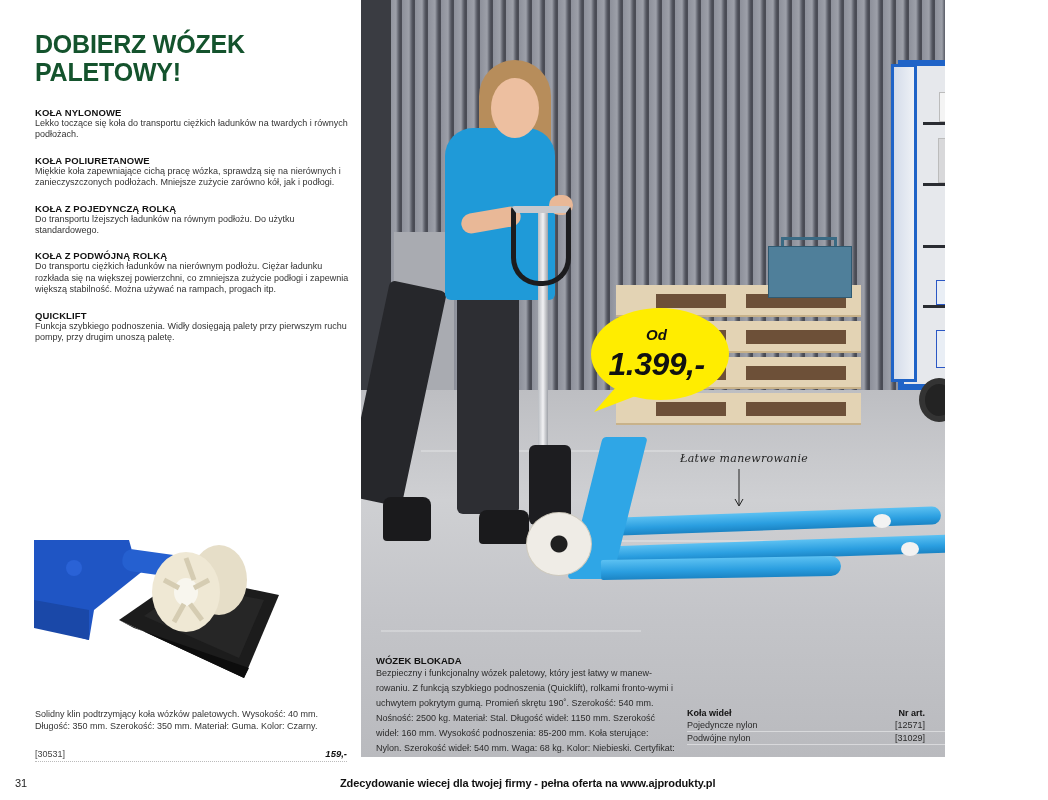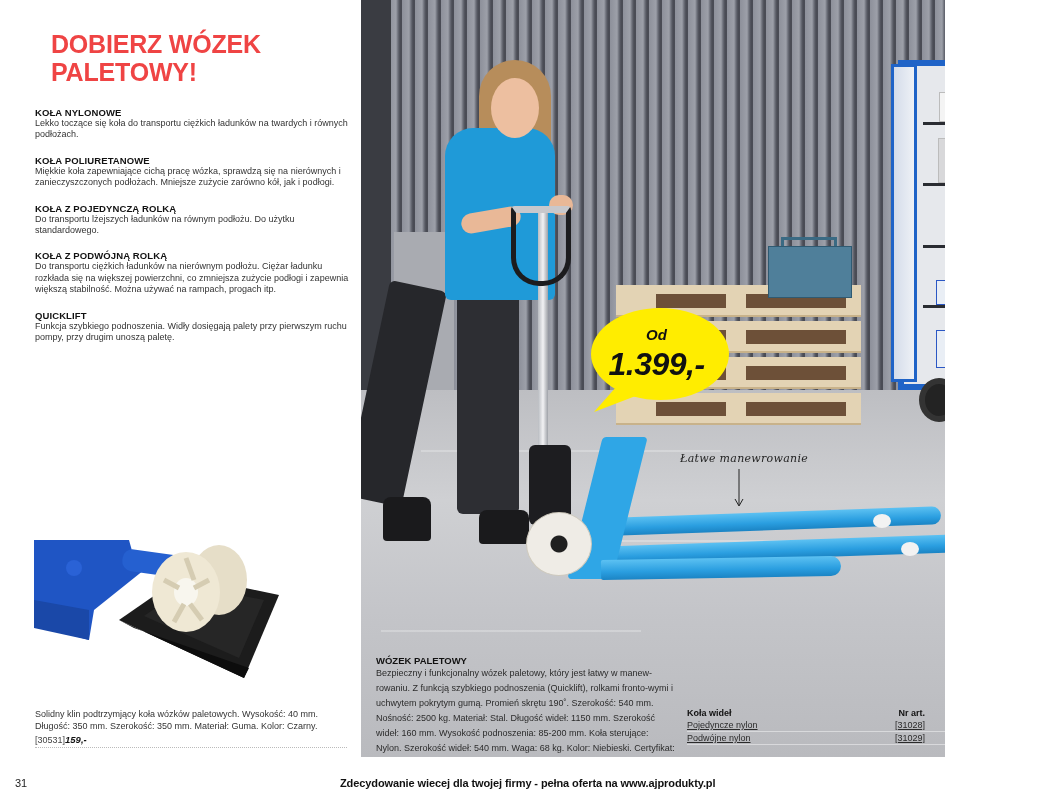--- a/index.html
+++ b/index.html
@@ -1,33 +1,33 @@
 <!DOCTYPE html>
 <html><head>
 <meta charset="utf-8">
 <style>
   * { box-sizing: border-box; margin: 0; padding: 0; }
   html, body { width: 1048px; height: 800px; background: #ffffff; overflow: hidden; }
   body { position: relative; font-family: "Liberation Sans", sans-serif; color: #1a1a1a; }
   .page-title {
-    position: absolute; left: 51px; top: 30px; width: 310px;
+    position: absolute; left: 35px; top: 30px; width: 310px;
     font-family: "Liberation Sans", sans-serif; font-weight: 700;
-    font-size: 25px; line-height: 28px; color: #ef4444; letter-spacing: -0.2px;
+    font-size: 25px; line-height: 28px; color: #14532d; letter-spacing: -0.2px;
   }
   .features { position: absolute; left: 35px; top: 107px; width: 315px; }
   .feature { margin-bottom: 14px; }
   .feature-title { font-weight: 700; font-size: 9.5px; line-height: 11px; color: #111; letter-spacing: 0.1px; }
   .feature-text { font-size: 9px; line-height: 11.4px; color: #333; }
 
   .wedge-photo { position: absolute; left: 34px; top: 540px; width: 250px; height: 140px; }
 
   .accessory { position: absolute; left: 35px; top: 709px; width: 312px; }
   .accessory-title { font-weight: 700; font-size: 9.5px; line-height: 11px; color: #111; }
   .accessory-text { font-size: 9px; line-height: 11.6px; color: #333; }
-  .accessory-row { display: flex; font-size: 9px; margin-top: 2px; line-height: 12px; border-bottom: 1px dotted #bbb; padding-bottom: 1px; }
+  .accessory-row { display: flex; justify-content: space-between; font-size: 9px; margin-top: 16px; line-height: 12px; border-bottom: 1px dotted #bbb; padding-bottom: 1px; }
   .accessory-art { color: #444; }
   .accessory-price { font-weight: 700; font-style: italic; color: #111; font-size: 9.5px; }
 
   
   .page-number { position: absolute; left: 15px; top: 777px; font-size: 11px; color: #222; }
   .footer-text { position: absolute; left: 340px; top: 777px; font-size: 11px; font-weight: 700; color: #111; letter-spacing: -0.1px; }
 
   
   .photo { position: absolute; left: 361px; top: 0; width: 584px; height: 757px; overflow: hidden;
     background: linear-gradient(#8f929a, #9a9da5); }
@@ -90,21 +90,21 @@
   .product-block { position: absolute; left: 15px; top: 655px; width: 300px; }
   .product-title { font-weight: 700; font-size: 9.5px; line-height: 11px; color: #111; }
   .product-text { font-size: 9px; line-height: 15px; color: #2b2b2b; }
 
   .variants { position: absolute; left: 326px; top: 707px; width: 296px; font-size: 9px; line-height: 12px; color: #2b2b2b; }
   .variants-head, .variants-row { display: grid; grid-template-columns: 1fr 70px 58px; }
   .variants-head span { font-weight: 700; color: #111; }
   .variants-head span:nth-child(2), .variants-row span:nth-child(2) { text-align: right; }
   .variants-head span:nth-child(3), .variants-row span:nth-child(3) { text-align: right; }
   .variants-row span:nth-child(3) { font-weight: 700; font-style: italic; color: #111; }
-  .variants-row { border-bottom: 1px solid rgba(255,255,255,0.45); text-decoration: underline; }
+  .variants-row { border-bottom: 1px solid rgba(255,255,255,0.45); }
 </style>
 </head>
 <body>
 
 <h1 class="page-title">
   <span>DOBIERZ WÓZEK</span><br>
   <span>PALETOWY!</span>
 </h1>
 
 <div class="features">
@@ -234,33 +234,33 @@
 
   <div class="annotation">Łatwe manewrowanie</div>
   <svg class="annotation-arrow" viewBox="0 0 10 40">
     <line x1="5" y1="0" x2="5" y2="36" stroke="#222" stroke-width="1"></line>
     <polyline points="1,30 5,37 9,30" fill="none" stroke="#222" stroke-width="1"></polyline>
   </svg>
 
   <div class="ce-mark">CE</div>
 
   <div class="product-block">
-    <div class="product-title">WÓZEK PALETOWY</div>
+    <div class="product-title">WÓZEK BLOKADA</div>
     <div class="product-text">Bezpieczny i funkcjonalny wózek paletowy, który jest łatwy w manew-rowaniu. Z funkcją szybkiego podnoszenia (Quicklift), rolkami fronto-wymi i uchwytem pokrytym gumą. Promień skrętu 190˚. Szerokość: 540 mm. Nośność: 2500 kg. Materiał: Stal. Długość wideł: 1150 mm. Szerokość wideł: 160 mm. Wysokość podnoszenia: 85-200 mm. Koła sterujące: Nylon. Szerokość wideł: 540 mm. Waga: 68 kg. Kolor: Niebieski. Certyfikat: CE. Zmontowane.</div>
   </div>
 
   <div class="variants">
     <div class="variants-head">
       <span>Koła wideł</span>
       <span>Nr art.</span>
       <span>Cena</span>
     </div>
     <div class="variants-row">
       <span>Pojedyncze nylon</span>
-      <span>[31028]</span>
+      <span>[12571]</span>
       <span>1.399,-</span>
     </div>
     <div class="variants-row">
       <span>Podwójne nylon</span>
       <span>[31029]</span>
       <span>1.449,-</span>
     </div>
   </div>
 </div>
 

